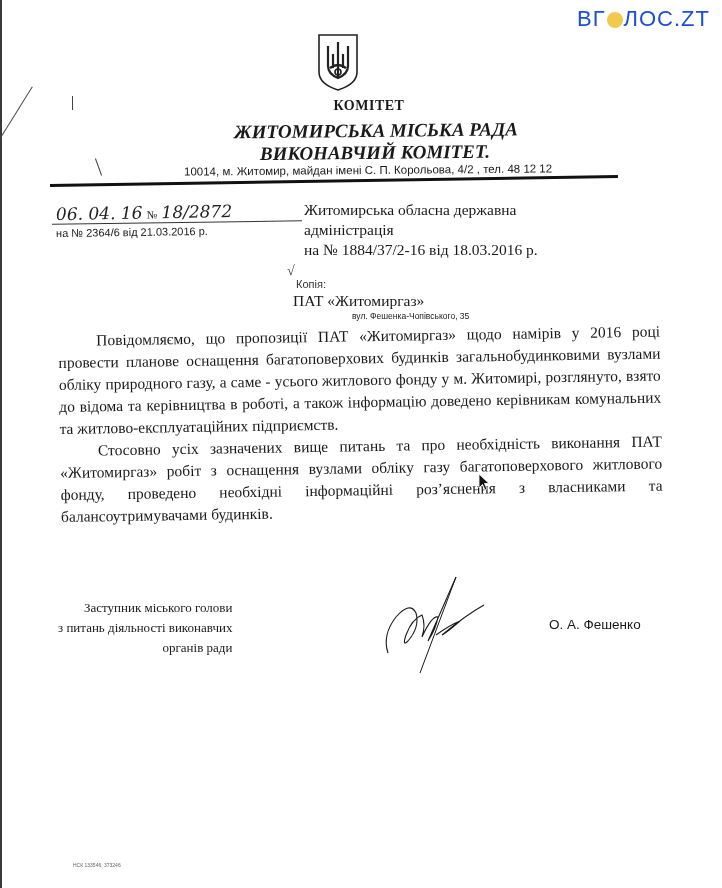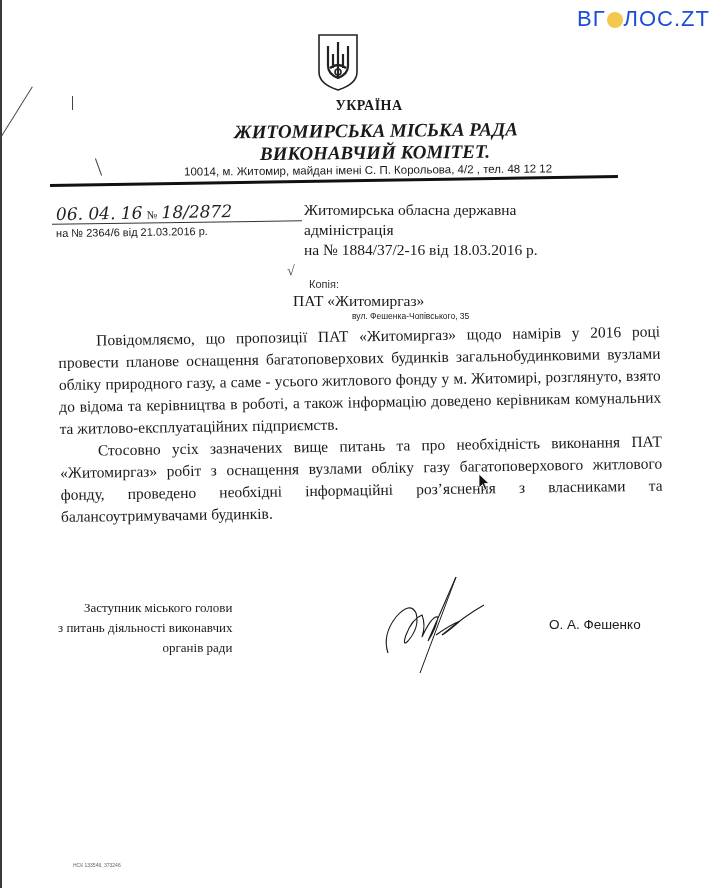--- a/index.html
+++ b/index.html
@@ -11,21 +11,21 @@
     .country { position: absolute; left: 0; width: 722px; top: 98px; text-align: center; font-size: 14px; font-weight: bold; letter-spacing: 0.5px; padding-left: 16px; box-sizing: border-box; }
     .council { position: absolute; left: 0; width: 722px; top: 120px; text-align: center; font-size: 19px; font-weight: bold; font-style: italic; transform: rotate(-0.6deg); padding-left: 30px; box-sizing: border-box; }
     .committee { position: absolute; left: 0; width: 722px; top: 142px; text-align: center; font-size: 19px; font-weight: bold; font-style: italic; transform: rotate(-0.6deg); padding-left: 28px; box-sizing: border-box; }
     .address { position: absolute; left: 184px; top: 164px; font-family: "Liberation Sans", sans-serif; font-size: 11.5px; transform: rotate(-0.5deg); }
     .header-rule { position: absolute; left: 50px; top: 184px; width: 568px; height: 3px; background: #111; transform: rotate(-0.9deg); transform-origin: left center; }
     .outgoing { position: absolute; left: 56px; top: 202px; width: 238px; font-size: 17px; font-style: italic; font-family: "Liberation Serif", serif; color: #222; transform: rotate(-1deg); }
     .outgoing .hand { font-family: "DejaVu Serif", serif; font-style: italic; }
     .outgoing-underline { position: absolute; left: 52px; top: 222px; width: 250px; height: 1px; background: #333; transform: rotate(-0.8deg); }
     .reply-ref { position: absolute; left: 56px; top: 226px; font-family: "Liberation Sans", sans-serif; font-size: 11px; transform: rotate(-0.8deg); }
     .recipient { position: absolute; left: 304px; top: 200px; font-size: 15.5px; line-height: 20px; }
-    .copy-label { position: absolute; left: 309px; top: 278px; font-family: "Liberation Sans", sans-serif; font-size: 11px; color: #333; }
+    .copy-label { position: absolute; left: 296px; top: 278px; font-family: "Liberation Sans", sans-serif; font-size: 11px; color: #333; }
     .copy-to { position: absolute; left: 293px; top: 292px; font-size: 15.5px; }
     .copy-addr { position: absolute; left: 308px; top: 311px; font-family: "Liberation Sans", sans-serif; font-size: 8.5px; padding-left: 44px; }
     .check-mark { position: absolute; left: 287px; top: 263px; font-size: 14px; color: #444; }
     .body-text { position: absolute; left: 58px; top: 330px; width: 602px; font-size: 15.5px; line-height: 22px; text-align: justify; transform: rotate(-0.9deg); transform-origin: left top; }
     .body-text p { margin: 0; text-indent: 38px; }
     .signer-title { position: absolute; left: 58px; top: 598px; font-size: 13px; line-height: 20px; text-align: right; }
     .signature { position: absolute; left: 376px; top: 575px; width: 120px; height: 100px; }
     .signer-name { position: absolute; left: 549px; top: 617px; font-family: "Liberation Sans", sans-serif; font-size: 13.5px; }
     .footer-code { position: absolute; left: 73px; top: 862px; font-family: "Liberation Sans", sans-serif; font-size: 5px; color: #666; }
     .stray { position: absolute; background: #444; }
@@ -43,21 +43,21 @@
 <div class="stray" style="left:8px;top:80px;width:1px;height:90px;transform:rotate(32deg);"></div>
 <div class="stray" style="left:98px;top:158px;width:1px;height:18px;transform:rotate(-20deg);"></div>
 <div class="stray" style="left:72px;top:96px;width:1px;height:14px;"></div>
 
 <svg class="emblem" viewBox="0 0 44 60">
   <path d="M3 3 H41 V40 Q41 52 22 58 Q3 52 3 40 Z" fill="none" stroke="#222" stroke-width="1.6"></path>
   <path d="M22 10 V46 M12 14 V34 Q12 42 22 46 Q32 42 32 34 V14 M17 22 V36 M27 22 V36 M14 36 Q22 30 30 36" fill="none" stroke="#222" stroke-width="2.2"></path>
   <circle cx="22" cy="40" r="3" fill="none" stroke="#222" stroke-width="1.6"></circle>
 </svg>
 
-<div class="country">УКРАЇНА</div>
+<div class="country">КОМІТЕТ</div>
 <div class="council">ЖИТОМИРСЬКА МІСЬКА РАДА</div>
 <div class="committee">ВИКОНАВЧИЙ КОМІТЕТ.</div>
 <div class="address">10014,  м. Житомир, майдан імені С. П. Корольова, 4/2 , тел. 48 12 12</div>
 <div class="header-rule"></div>
 
 <div class="outgoing">
   <span class="hand">06. 04. 16</span>
   <span style="font-style:normal;font-size:11px;">№</span>
   <span class="hand">18/2872</span>
 </div>

